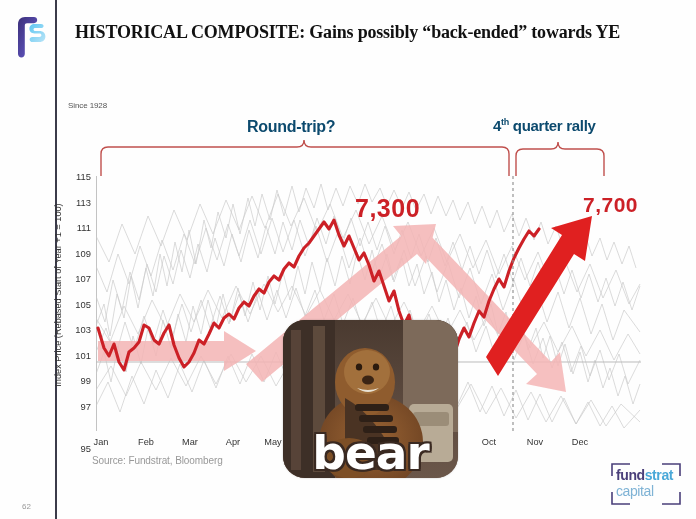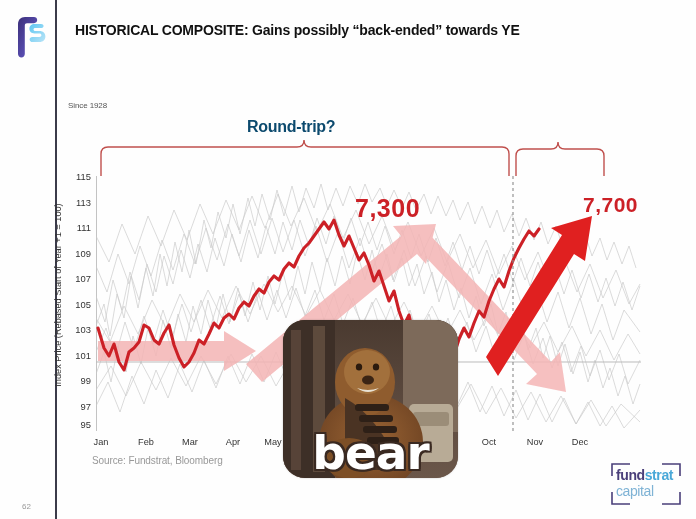--- a/index.html
+++ b/index.html
@@ -21,23 +21,23 @@
   }
 
   
   #logo-mark {
     position:absolute; left:14px; top:12px; width:34px; height:48px;
   }
 
   
   #title {
     position:absolute; left:75px; top:22px; width:600px;
-    font-size:14px; font-weight:bold; letter-spacing:-0.2px;
+    font-size:18px; font-weight:bold; letter-spacing:-0.2px;
     color:#111111;
-    font-family:Liberation Sans, sans-serif;
+    font-family:Liberation Serif, serif;
   }
 
   
   #chart-title {
     position:absolute; left:68px; top:89px;
     font-size:9.6px; font-weight:bold; color:#222;
     letter-spacing:-0.15px;
   }
   #chart-subtitle {
     position:absolute; left:68px; top:101px;
@@ -173,20 +173,21 @@
 
   <svg id="brackets">
 
     <path d="M101 46 L101 24 Q101 17 108 17 L297 17 Q304 17 304 10 Q304 17 311 17 L502 17 Q509 17 509 24 L509 46" fill="none" stroke="#c0504d" stroke-width="1.4"></path>
 
     <path d="M516 46 L516 26 Q516 19 523 19 L551 19 Q558 19 558 12 Q558 19 565 19 L597 19 Q604 19 604 26 L604 46" fill="none" stroke="#c0504d" stroke-width="1.4"></path>
   </svg>
 
   <div class="ann-label" id="ann-roundtrip">Round-trip?</div>
 
+  <div class="ann-label" id="ann-q4"><span>4</span><sup>th</sup><span> quarter rally</span></div>
 
   <div id="plot">
     <svg width="545" height="255" viewBox="0 0 545 255">
 
       <line x1="0" y1="0" x2="0" y2="255" stroke="#888" stroke-width="1"></line>
 
       <g stroke="#c9c9c9" stroke-width="0.7" fill="none" opacity="0.95">
         <path d="M0,150 L8,128 L14,160 L21,118 L28,142 L35,100 L42,132 L50,92 L57,120 L64,78 L71,110 L79,66 L86,96 L93,54 L100,88 L108,44 L115,72 L122,36 L130,62 L137,28 L144,58 L152,22 L159,50 L166,18 L174,44 L181,14 L188,40 L196,10 L203,36 L210,12 L218,32 L225,8 L232,34 L240,12 L247,30 L254,10 L262,28 L269,8 L276,26 L284,12 L291,30 L298,14 L306,32 L313,16 L320,34 L328,18 L335,38 L342,20 L350,40 L357,24 L364,44 L372,26 L379,48 L386,30 L394,52 L401,34 L408,56 L416,38 L423,60 L430,42 L438,64 L445,46 L452,68 L460,50 L467,72 L474,54 L482,76 L489,58 L496,80 L504,62 L511,84 L518,66 L526,88 L533,70 L540,92"></path>
         <path d="M0,198 L8,176 L15,206 L22,170 L30,196 L37,160 L45,188 L52,152 L60,180 L67,144 L75,172 L82,138 L90,166 L97,130 L105,158 L112,124 L120,152 L127,118 L134,146 L142,112 L149,140 L157,106 L164,134 L172,100 L179,128 L187,96 L194,124 L202,90 L209,118 L216,86 L224,114 L231,82 L239,110 L246,80 L254,108 L261,76 L269,104 L276,74 L283,102 L291,78 L298,106 L306,82 L313,110 L321,88 L328,118 L336,96 L343,126 L350,104 L358,134 L365,112 L373,142 L380,120 L388,150 L395,128 L402,158 L410,136 L417,166 L425,144 L432,174 L440,152 L447,182 L454,160 L462,190 L469,168 L477,198 L484,176 L492,206 L499,184 L507,212 L514,192 L522,220 L529,200 L537,228 L544,208"></path>
         <path d="M0,120 L9,146 L17,104 L26,134 L34,96 L43,124 L51,88 L60,116 L68,80 L77,108 L85,74 L94,102 L102,68 L111,96 L119,62 L128,90 L136,58 L145,86 L153,54 L162,82 L170,50 L179,78 L187,46 L196,74 L204,44 L213,70 L221,42 L230,68 L238,40 L247,66 L255,42 L264,70 L272,46 L281,74 L289,50 L298,78 L306,54 L315,82 L323,58 L332,86 L340,62 L349,90 L357,66 L366,94 L374,70 L383,98 L391,74 L400,102 L408,78 L417,106 L425,82 L434,110 L442,86 L451,114 L459,90 L468,118 L476,94 L485,122 L493,98 L502,126 L510,102 L519,130 L527,106 L536,134 L544,110"></path>
@@ -227,21 +228,21 @@
     <div class="ytick" style="top:0px;">115</div>
     <div class="ytick" style="top:25.5px;">113</div>
     <div class="ytick" style="top:51px;">111</div>
     <div class="ytick" style="top:76.5px;text-align:right;">109</div>
     <div class="ytick" style="top:102px;">107</div>
     <div class="ytick" style="top:127.5px;">105</div>
     <div class="ytick" style="top:153px;">103</div>
     <div class="ytick" style="top:178.5px;">101</div>
     <div class="ytick" style="top:204px;">99</div>
     <div class="ytick" style="top:229.5px;">97</div>
-    <div class="ytick" style="top:248px;">95</div>
+    <div class="ytick" style="top:272px;">95</div>
   </div>
 
   <div class="xtick" style="left:101px;">Jan</div>
   <div class="xtick" style="left:146px;">Feb</div>
   <div class="xtick" style="left:190px;">Mar</div>
   <div class="xtick" style="left:233px;">Apr</div>
   <div class="xtick" style="left:273px;">May</div>
   <div class="xtick" style="left:489px;">Oct</div>
   <div class="xtick" style="left:535px;text-align:center;">Nov</div>
   <div class="xtick" style="left:580px;">Dec</div>

